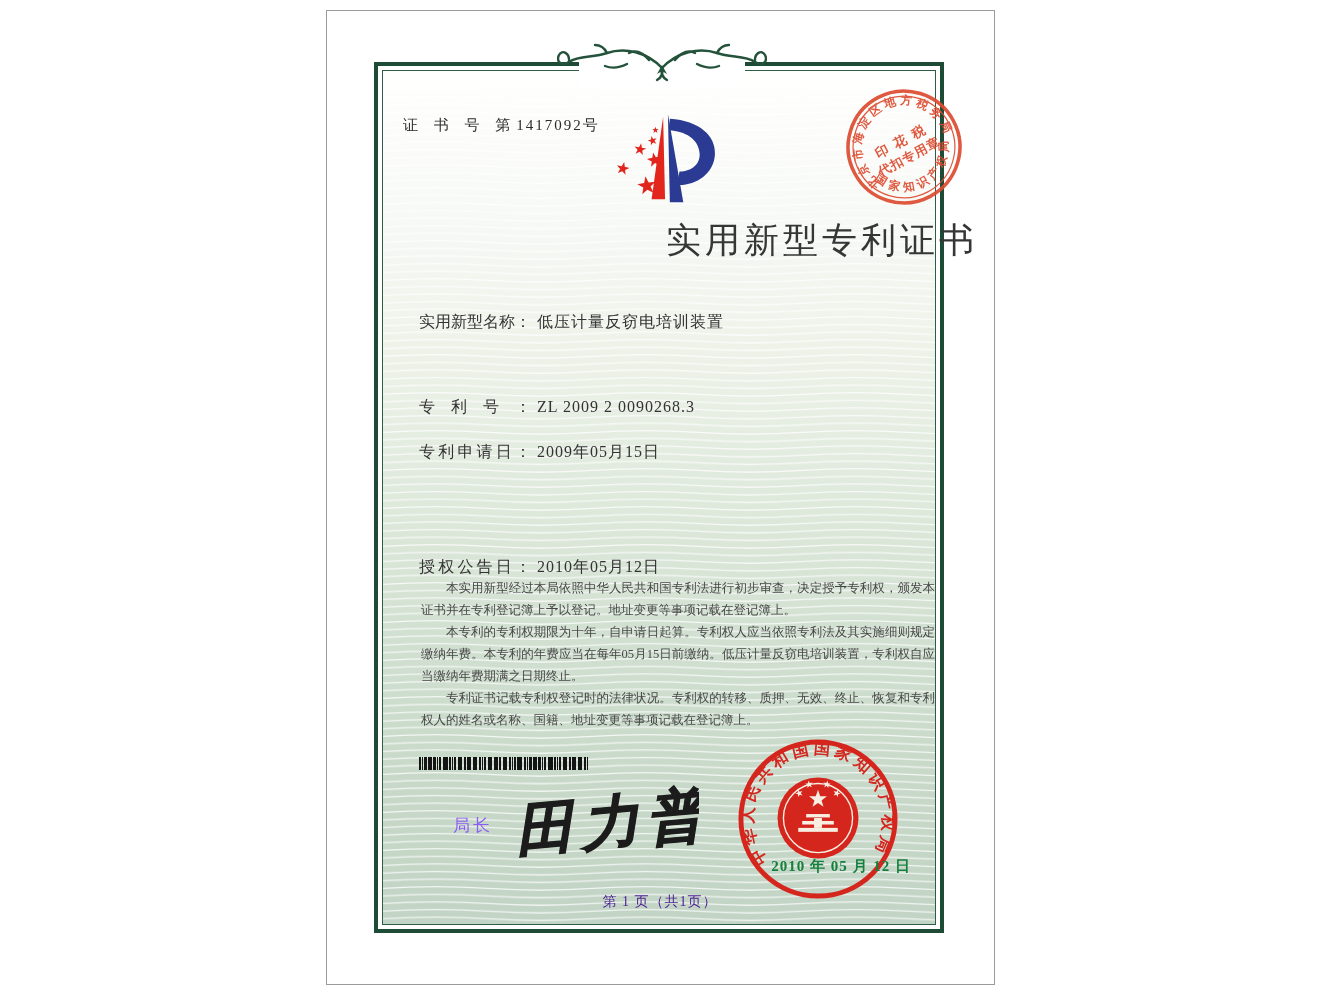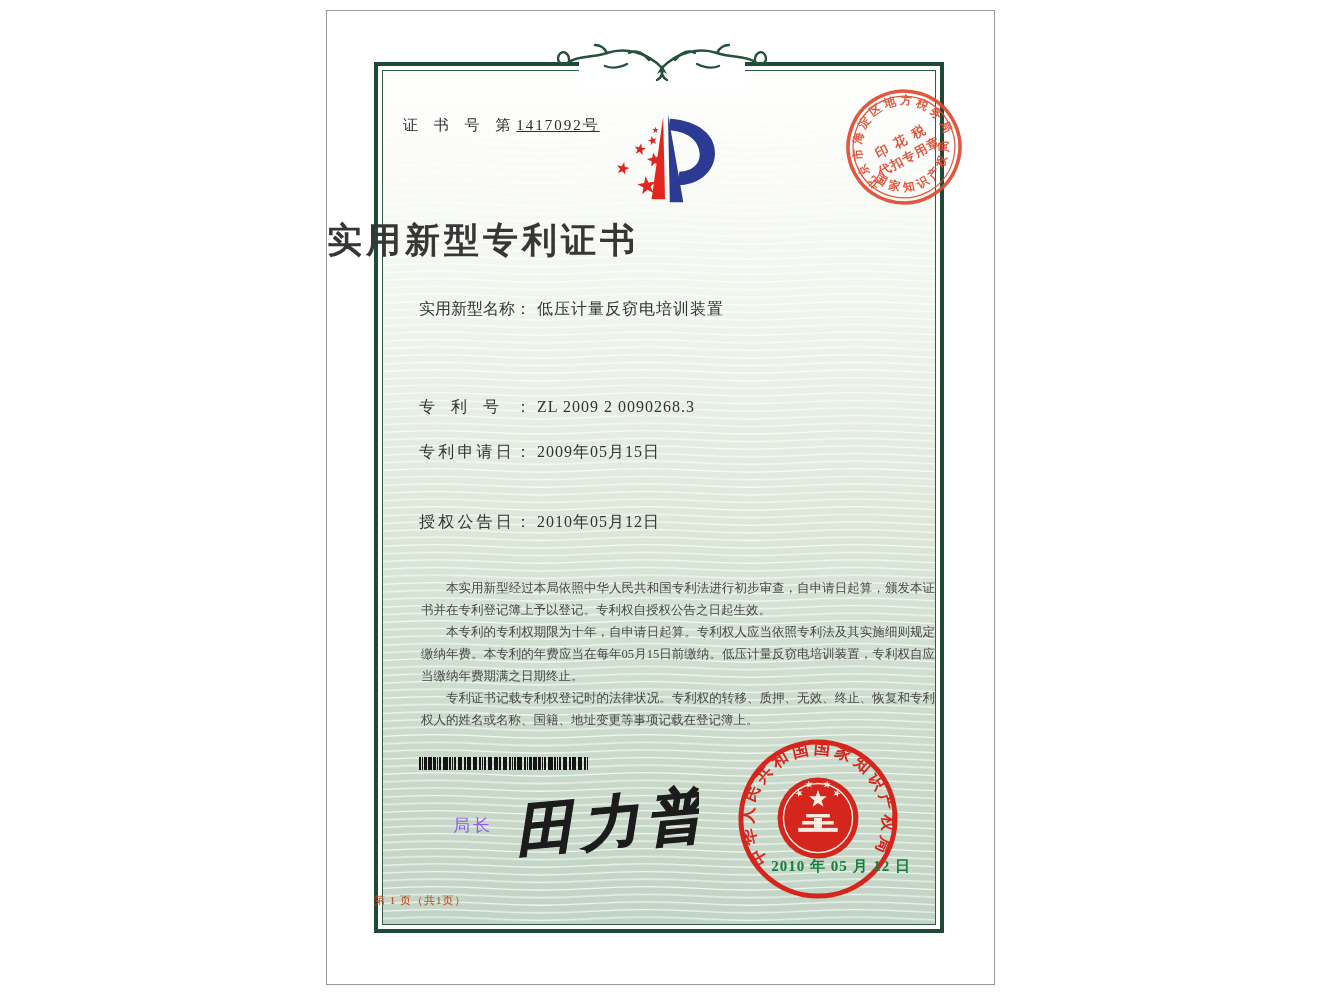--- a/index.html
+++ b/index.html
@@ -24,27 +24,27 @@
     position:absolute; inset:0;
     background:linear-gradient(180deg,#fffffe 0%,#f8faf6 15%,#eef3ea 32%,
       #dfe9dc 50%,#d0dfd0 68%,#c7d8c8 85%,#c2d4c5 100%);
   }
   .guilloche svg { position:absolute; inset:0; width:100%; height:100%; }
 
   .content { position:absolute; inset:0; }
 
   .cert-no { position:absolute; left:76px; top:105px; font-size:15px; color:#2b2b2b; }
   .cert-no .lbl { letter-spacing:6px; font-weight:normal; }
-  .cert-no .val { letter-spacing:2px;text-decoration:underline; }
+  .cert-no .val { letter-spacing:2px; }
 
   .logo { position:absolute; left:280px; top:100px; width:118px; height:96px; }
 
   .title {
-    position:absolute; left:0; right:4px; top:206px; text-align:left;
-    font-size:35px; font-weight:bold; letter-spacing:4px; color:#363636;
+    position:absolute; left:0; right:16px; top:206px; text-align:right;
+    font-size:35px; font-weight:normal; letter-spacing:4px; color:#363636;
   }
 
   .field-row { position:absolute; left:92px; font-size:16px; color:#333; white-space:nowrap; }
   .f-label {
     display:inline-block; width:112px; text-align:justify; text-align-last:justify;
     font-weight:500;
   }
   .f-value { margin-left:6px; letter-spacing:1px; }
 
   .paras {
@@ -64,22 +64,22 @@
   .sig-label { position:absolute; left:126px; top:803px; font-size:17px; letter-spacing:3px; color:#8b5cf6; }
   .signature { position:absolute; left:182px; top:766px; width:190px; height:98px; }
 
   .seal { position:absolute; left:409px; top:726px; width:164px; height:164px; }
   .seal-date {
     position:absolute; left:398px; top:846px; width:186px; text-align:right;
     font-size:15px; font-weight:bold; letter-spacing:1px; color:#15803d;
   }
 
   .footer {
-    position:absolute; left:47px; top:882px; width:572px; 
-    font-size:11px; color:#c2410c; letter-spacing:1px;
+    position:absolute; left:47px; top:882px; width:572px; text-align:center;
+    font-size:14px; color:#4c1d95; letter-spacing:1px;
   }
 
   .ornament { position:absolute; left:230px; top:27px; width:210px; height:50px; }
 
   .tax-seal {
     position:absolute; left:514px; top:73px; width:126px; height:126px;
     transform:rotate(-28deg); opacity:0.92;
   }
 </style>
 </head>
@@ -134,35 +134,35 @@
         <use href="#starL" transform="translate(46,31) scale(0.5) rotate(-15)"></use>
         <use href="#starL" transform="translate(33,40) scale(0.65) rotate(10)"></use>
         <use href="#starL" transform="translate(48,51) scale(0.8) rotate(-10)"></use>
         <use href="#starL" transform="translate(15,60) scale(0.7) rotate(12)"></use>
         <use href="#starL" transform="translate(40,78) scale(1.0) rotate(-8)"></use>
       </g>
     </svg>
 
     <div class="title">实用新型专利证书</div>
 
-    <div class="field-row" style="top:288px">
+    <div class="field-row" style="top:301px">
       <span class="f-label">实用新型名称：</span><span class="f-value">低压计量反窃电培训装置</span>
     </div>
     <div class="field-row" style="top:386px">
       <span class="f-label">专利号：</span><span class="f-value">ZL 2009 2 0090268.3</span>
     </div>
     <div class="field-row" style="top:431px">
       <span class="f-label">专利申请日：</span><span class="f-value">2009年05月15日</span>
     </div>
-    <div class="field-row" style="top:501px">
+    <div class="field-row" style="top:546px">
       <span class="f-label">授权公告日：</span><span class="f-value">2010年05月12日</span>
     </div>
 
     <div class="paras">
-      <p>本实用新型经过本局依照中华人民共和国专利法进行初步审查，自申请日起算，颁发本证书并在专利登记簿上予以登记。专利权自授权公告之日起生效。</p>
+      <p>本实用新型经过本局依照中华人民共和国专利法进行初步审查，决定授予专利权，颁发本证书并在专利登记簿上予以登记。地址变更等事项记载在登记簿上。</p>
       <p>本专利的专利权期限为十年，自申请日起算。专利权人应当依照专利法及其实施细则规定缴纳年费。本专利的年费应当在每年05月15日前缴纳。低压计量反窃电培训装置，专利权自应当缴纳年费期满之日期终止。</p>
       <p>专利证书记载专利权登记时的法律状况。专利权的转移、质押、无效、终止、恢复和专利权人的姓名或名称、国籍、地址变更等事项记载在登记簿上。</p>
     </div>
 
     <div class="barcode"></div>
 
     <div class="sig-label">局长</div>
     <svg class="signature" viewBox="0 0 190 98">
       <text x="6" y="66" font-size="58" font-style="italic" font-weight="bold" fill="#1c1c1c" stroke="#1c1c1c" stroke-width="1" letter-spacing="8" transform="rotate(-5 95 49)">田力普</text>
     </svg>

